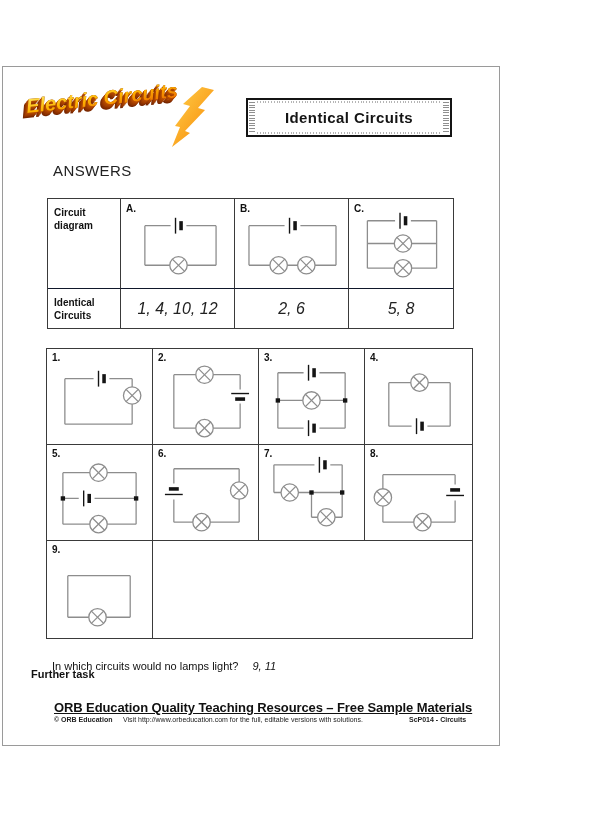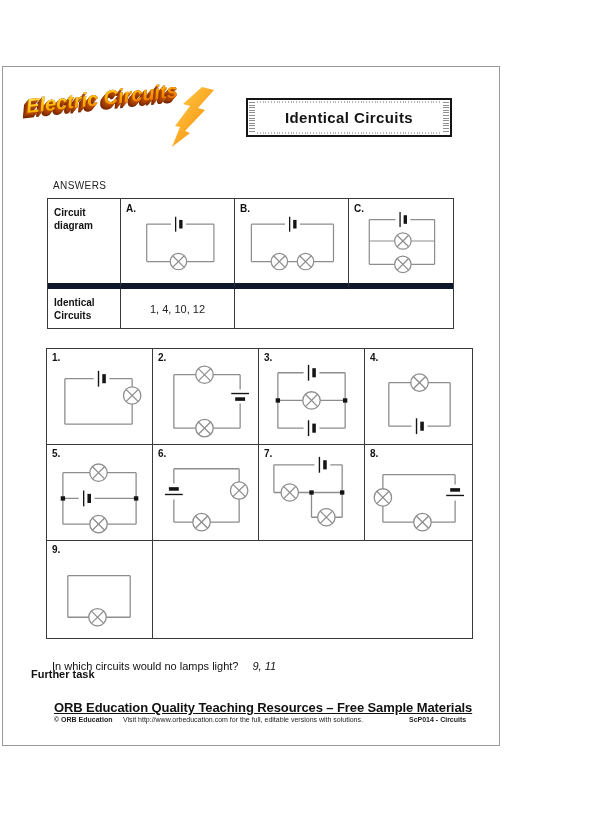--- a/index.html
+++ b/index.html
@@ -18,31 +18,31 @@
   .titlebox{position:absolute;left:243px;top:31px;width:202px;height:35px;border:2px solid #141414;background:#fff}
   .titlebox::before,.titlebox::after{content:"";position:absolute;top:2px;bottom:2px;width:6px;
     background:repeating-linear-gradient(to bottom,#8f8f8f 0 1px,#fff 1px 2.6px)}
   .titlebox::before{left:1px}
   .titlebox::after{right:1px}
   .hb{position:absolute;left:9px;right:9px;height:2px;background:repeating-linear-gradient(to right,#b5b5b5 0 1px,#fff 1px 2.8px)}
   .hb-t{top:1px}.hb-b{bottom:1px}
   .title-text{position:absolute;left:0;right:0;top:0;bottom:0;display:flex;align-items:center;justify-content:center;
     font-weight:bold;font-size:15px;letter-spacing:.4px;color:#141414}
 
-  .answers{position:absolute;left:50px;top:113px;font-size:10px;letter-spacing:.4px;color:#222}
+  .answers{position:absolute;left:50px;top:95px;font-size:15px;letter-spacing:.4px;color:#222}
 
   
   .atable{position:absolute;left:44px;top:131px;width:405px;height:129px;border:1px solid #3a3a3a;
     display:grid;grid-template-columns:73px 114px 114px 104px;grid-template-rows:90px 39px;background:#fff}
-  .atable>div{position:relative;border-right:1px solid #3a3a3a;border-bottom:6px solid #0f172a;box-sizing:border-box}
+  .atable>div{position:relative;border-right:1px solid #3a3a3a;border-bottom:1px solid #0f172a;box-sizing:border-box}
   .atable>div:nth-child(4n){border-right:none}
   .atable>div:nth-child(n+5){border-bottom:none}
   .hdr{font-weight:bold;font-size:10px;line-height:1.3;padding:7px 3px 0 6px}
   .cell-label{position:absolute;top:4px;left:5px;font-weight:bold;font-size:10px}
-  .ans-val{display:flex;align-items:center;justify-content:center;font-size:11px;color:#222}
+  .ans-val{display:flex;align-items:center;justify-content:center;font-style:italic;font-size:16px;color:#222}
   .atable svg,.ggrid svg{position:absolute;left:0;top:0;width:100%;height:100%;display:block}
 
   
   .ggrid{position:absolute;left:43px;top:281px;width:425px;height:289px;border:1px solid #3a3a3a;
     display:grid;grid-template-columns:106px 106px 106px 107px;grid-template-rows:96px 96px 97px;background:#fff}
   .ggrid>div{position:relative;border-right:1px solid #3a3a3a;border-bottom:1px solid #3a3a3a;box-sizing:border-box}
   .ggrid>div:nth-child(4n){border-right:none}
   .ggrid>div:nth-child(n+9){border-bottom:none}
   .gnum{position:absolute;top:3px;left:5px;font-weight:bold;font-size:10px;z-index:2}
 
@@ -142,20 +142,22 @@
         <path class="w" d="M18,22H46M62,22H88M18,22V70M88,22V70M18,45H88M18,70H88"></path>
         <use href="#bh" transform="translate(54,22)"></use>
         <use href="#lp" transform="translate(54,45)"></use>
         <use href="#lp" transform="translate(54,70)"></use>
       </svg>
       <span class="cell-label">C.</span>
     </div>
 
     <div class="hdr">Identical Circuits</div>
     <div class="ans-val">1, 4, 10, 12</div>
+    <div class="ans-val">2, 6</div>
+    <div class="ans-val">5, 8</div>
   </div>
 
   <div class="ggrid">
 
     <div>
       <span class="gnum">1.</span>
       <svg viewBox="0 0 106 96">
         <path class="w" d="M18,30H47M63,30H86M18,30V76M86,30V76M18,76H86"></path>
         <use href="#bh" transform="translate(55,30)"></use>
         <use href="#lp" transform="translate(86,47)"></use>

